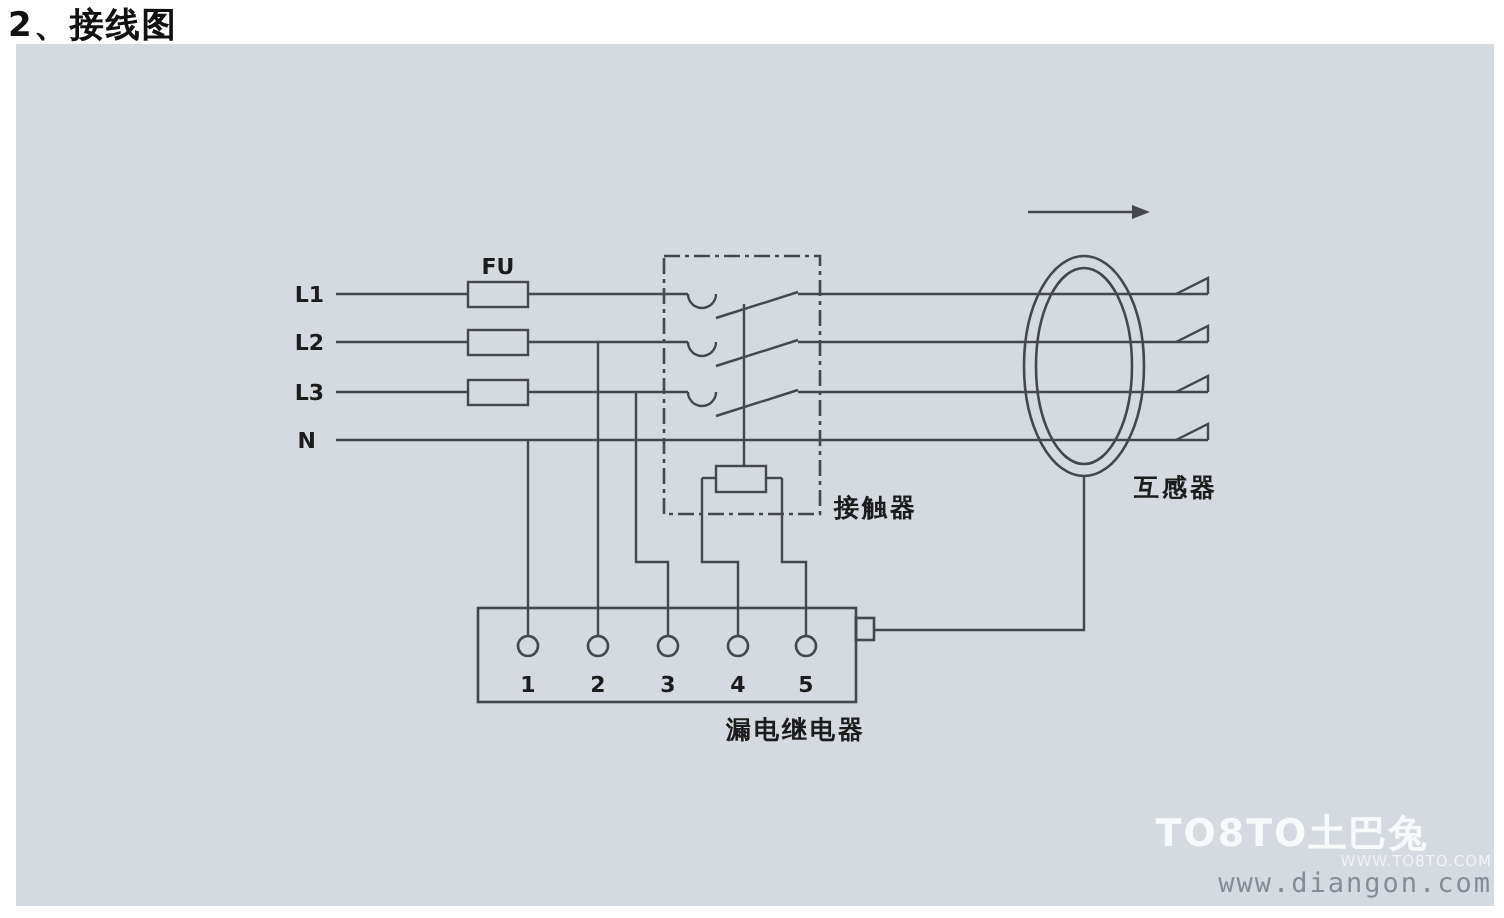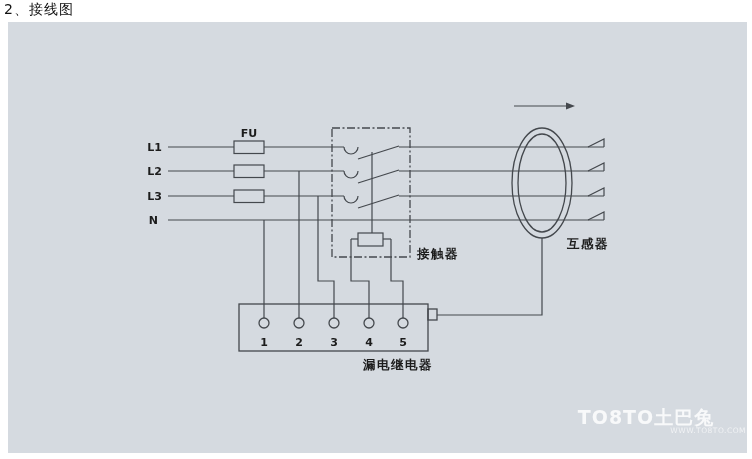--- a/index.html
+++ b/index.html
@@ -1,21 +1,21 @@
 <!DOCTYPE html>
 <html><head>
 <meta charset="utf-8">
 <style>
   html,body{margin:0;padding:0;background:#ffffff;}
   .screen{
     position:relative;width:752px;height:459px;overflow:hidden;
     background:#ffffff;font-family:"DejaVu Sans","Liberation Sans",sans-serif;
   }
   .page-title{
-    position:absolute;left:4px;top:1px;font-size:14px;font-weight:normal;
+    position:absolute;left:4px;top:1px;font-size:17px;font-weight:bold;
     color:#111;letter-spacing:1px;
   }
   .panel{
     position:absolute;left:8px;top:22px;width:739px;height:431px;
     background:#d5dae0;
   }
   svg{position:absolute;left:0;top:0;}
   svg text{font-family:"DejaVu Sans","Liberation Sans",sans-serif;fill:#1c1c1c;}
   .lbl{font-size:11px;font-weight:bold;}
   .cjk{font-size:12.5px;font-weight:bold;letter-spacing:1.5px;}
@@ -133,15 +133,16 @@
 
     <g>
       <line x1="514" y1="106" x2="567" y2="106" stroke="#44484d" stroke-width="1.2"></line>
       <polygon points="566,102.5 575,106 566,109.5" fill="#44484d"></polygon>
     </g>
   </svg>
 
   <div class="wm">
     <div class="wm-logo">TO8TO土巴兔</div>
     <div class="wm-sub">WWW.TO8TO.COM</div>
+    <div class="wm-site">www.diangon.com</div>
   </div>
 
 </div>
 
 </body></html>

